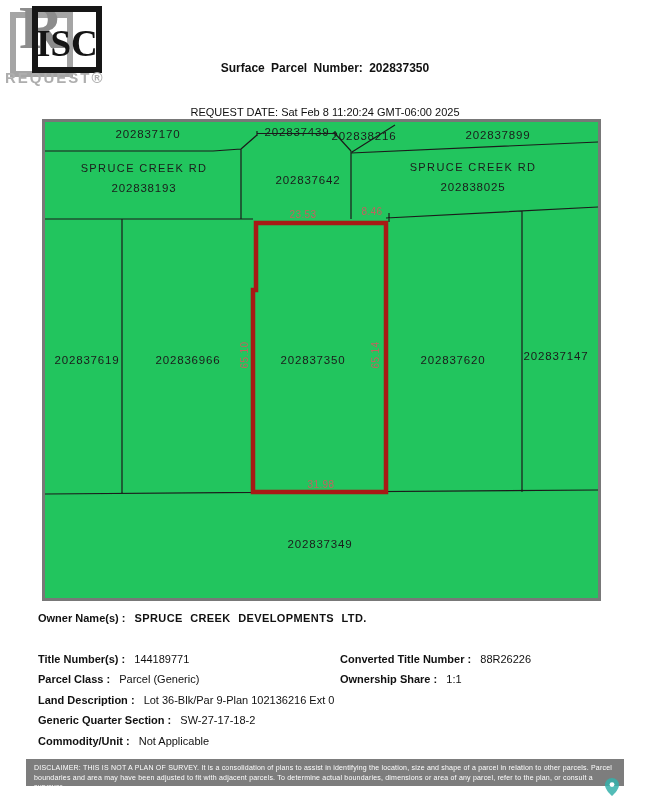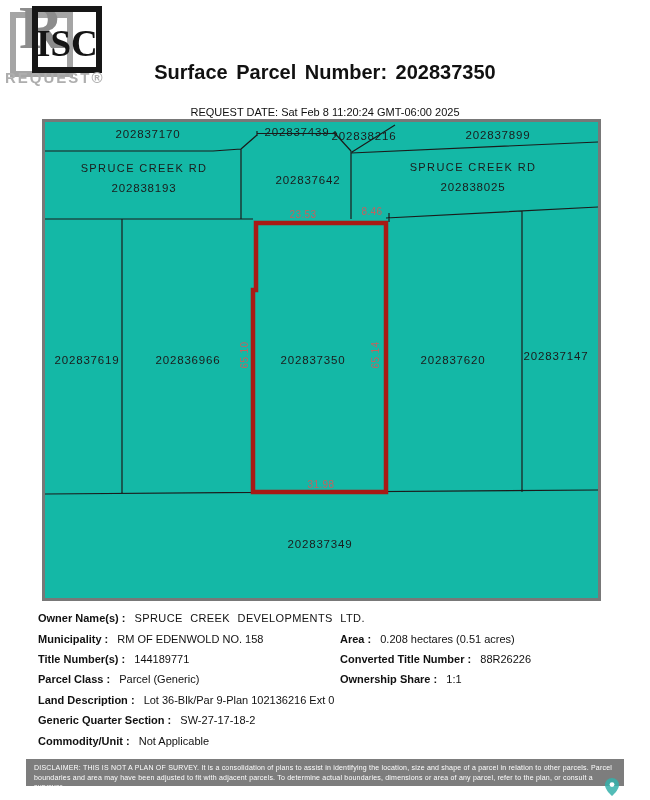--- a/index.html
+++ b/index.html
@@ -14,41 +14,41 @@
         font-weight:bold;font-size:62px;line-height:1.1;color:#8c8c8c;}
   .logo-black-box{position:absolute;left:32px;top:6px;width:70px;height:67px;
         border:6px solid #161616;box-sizing:border-box;background:transparent;}
   .logo-isc{position:absolute;left:36px;top:25px;font-family:"Liberation Serif",serif;
         font-weight:bold;font-size:37px;line-height:1;color:#141414;}
   .logo-realtor{position:absolute;left:5px;top:69px;font-size:15px;font-weight:bold;
         letter-spacing:2px;color:#aeaeae;}
 
   
   .title{position:absolute;left:0;top:61px;width:650px;text-align:center;
-        font-size:20px;font-weight:bold;word-spacing:3px;color:#111;}
+        font-size:12px;font-weight:bold;word-spacing:3px;color:#111;}
   .req-date{position:absolute;left:0;top:74px;width:650px;text-align:center;
         font-size:11px;color:#111;margin-top:32px;}
 
   
   .map-frame{position:absolute;left:42px;top:119px;width:559px;height:482px;
-        border:3px solid #787878;box-sizing:border-box;background:#14b8a6;}
+        border:3px solid #787878;box-sizing:border-box;background:#22c55e;}
   .map-frame svg{display:block;}
   text.plabel{font-family:"Liberation Sans",sans-serif;font-size:11.5px;
         letter-spacing:.8px;fill:#1b1b1b;}
   text.road{font-size:11px;letter-spacing:1.4px;}
   text.dim{font-size:10px;letter-spacing:.4px;fill:#c2625f;}
   .blines{stroke:#1b1b1b;stroke-width:1.2;fill:none;}
   .redbox{stroke:#a81a15;stroke-width:4.5;fill:none;}
 
   
   .details{position:absolute;left:38px;top:612px;width:586px;height:140px;font-size:11px;}
   .drow{position:absolute;left:0;white-space:nowrap;}
   .dlabel{font-weight:bold;color:#111;margin-top:40px;}
   .dvalue{margin-left:6px;color:#111;}
-  .caps{word-spacing:4px;letter-spacing:.4px;}
+  .caps{word-spacing:4px;letter-spacing:.4px;font-weight:bold;}
   .dright{position:absolute;left:302px;top:0;white-space:nowrap;}
 
   
   .disclaimer{position:absolute;left:26px;top:759px;width:598px;height:27px;
         background:#7d7d7d;color:#ffffff;font-size:7px;line-height:9.5px;
         letter-spacing:.2px;padding:4px 8px 0 8px;box-sizing:border-box;}
 
   .pin{position:absolute;left:605px;top:778px;width:14px;height:18px;cursor:pointer;}
 </style>
 </head>
@@ -116,28 +116,20 @@
       <text class="dim" transform="translate(334,233) rotate(-90)" text-anchor="middle">65.14</text>
       <text class="dim" x="276" y="366" text-anchor="middle">31.98</text>
     </svg>
   </div>
 
   <div class="details">
     <div class="drow" style="top:0px">
       <span class="dlabel">Owner Name(s) :</span>
       <span class="dvalue caps">SPRUCE CREEK DEVELOPMENTS LTD.</span>
     </div>
-    <div class="drow" style="top:21px">
-      <span class="dlabel">Municipality :</span>
-      <span class="dvalue">RM OF EDENWOLD NO. 158</span>
-      <span class="dright">
-        <span class="dlabel">Area :</span>
-        <span class="dvalue">0.208 hectares (0.51 acres)</span>
-      </span>
-    </div>
     <div class="drow" style="top:41px">
       <span class="dlabel">Title Number(s) :</span>
       <span class="dvalue">144189771</span>
       <span class="dright">
         <span class="dlabel">Converted Title Number :</span>
         <span class="dvalue">88R26226</span>
       </span>
     </div>
     <div class="drow" style="top:61px">
       <span class="dlabel">Parcel Class :</span>

